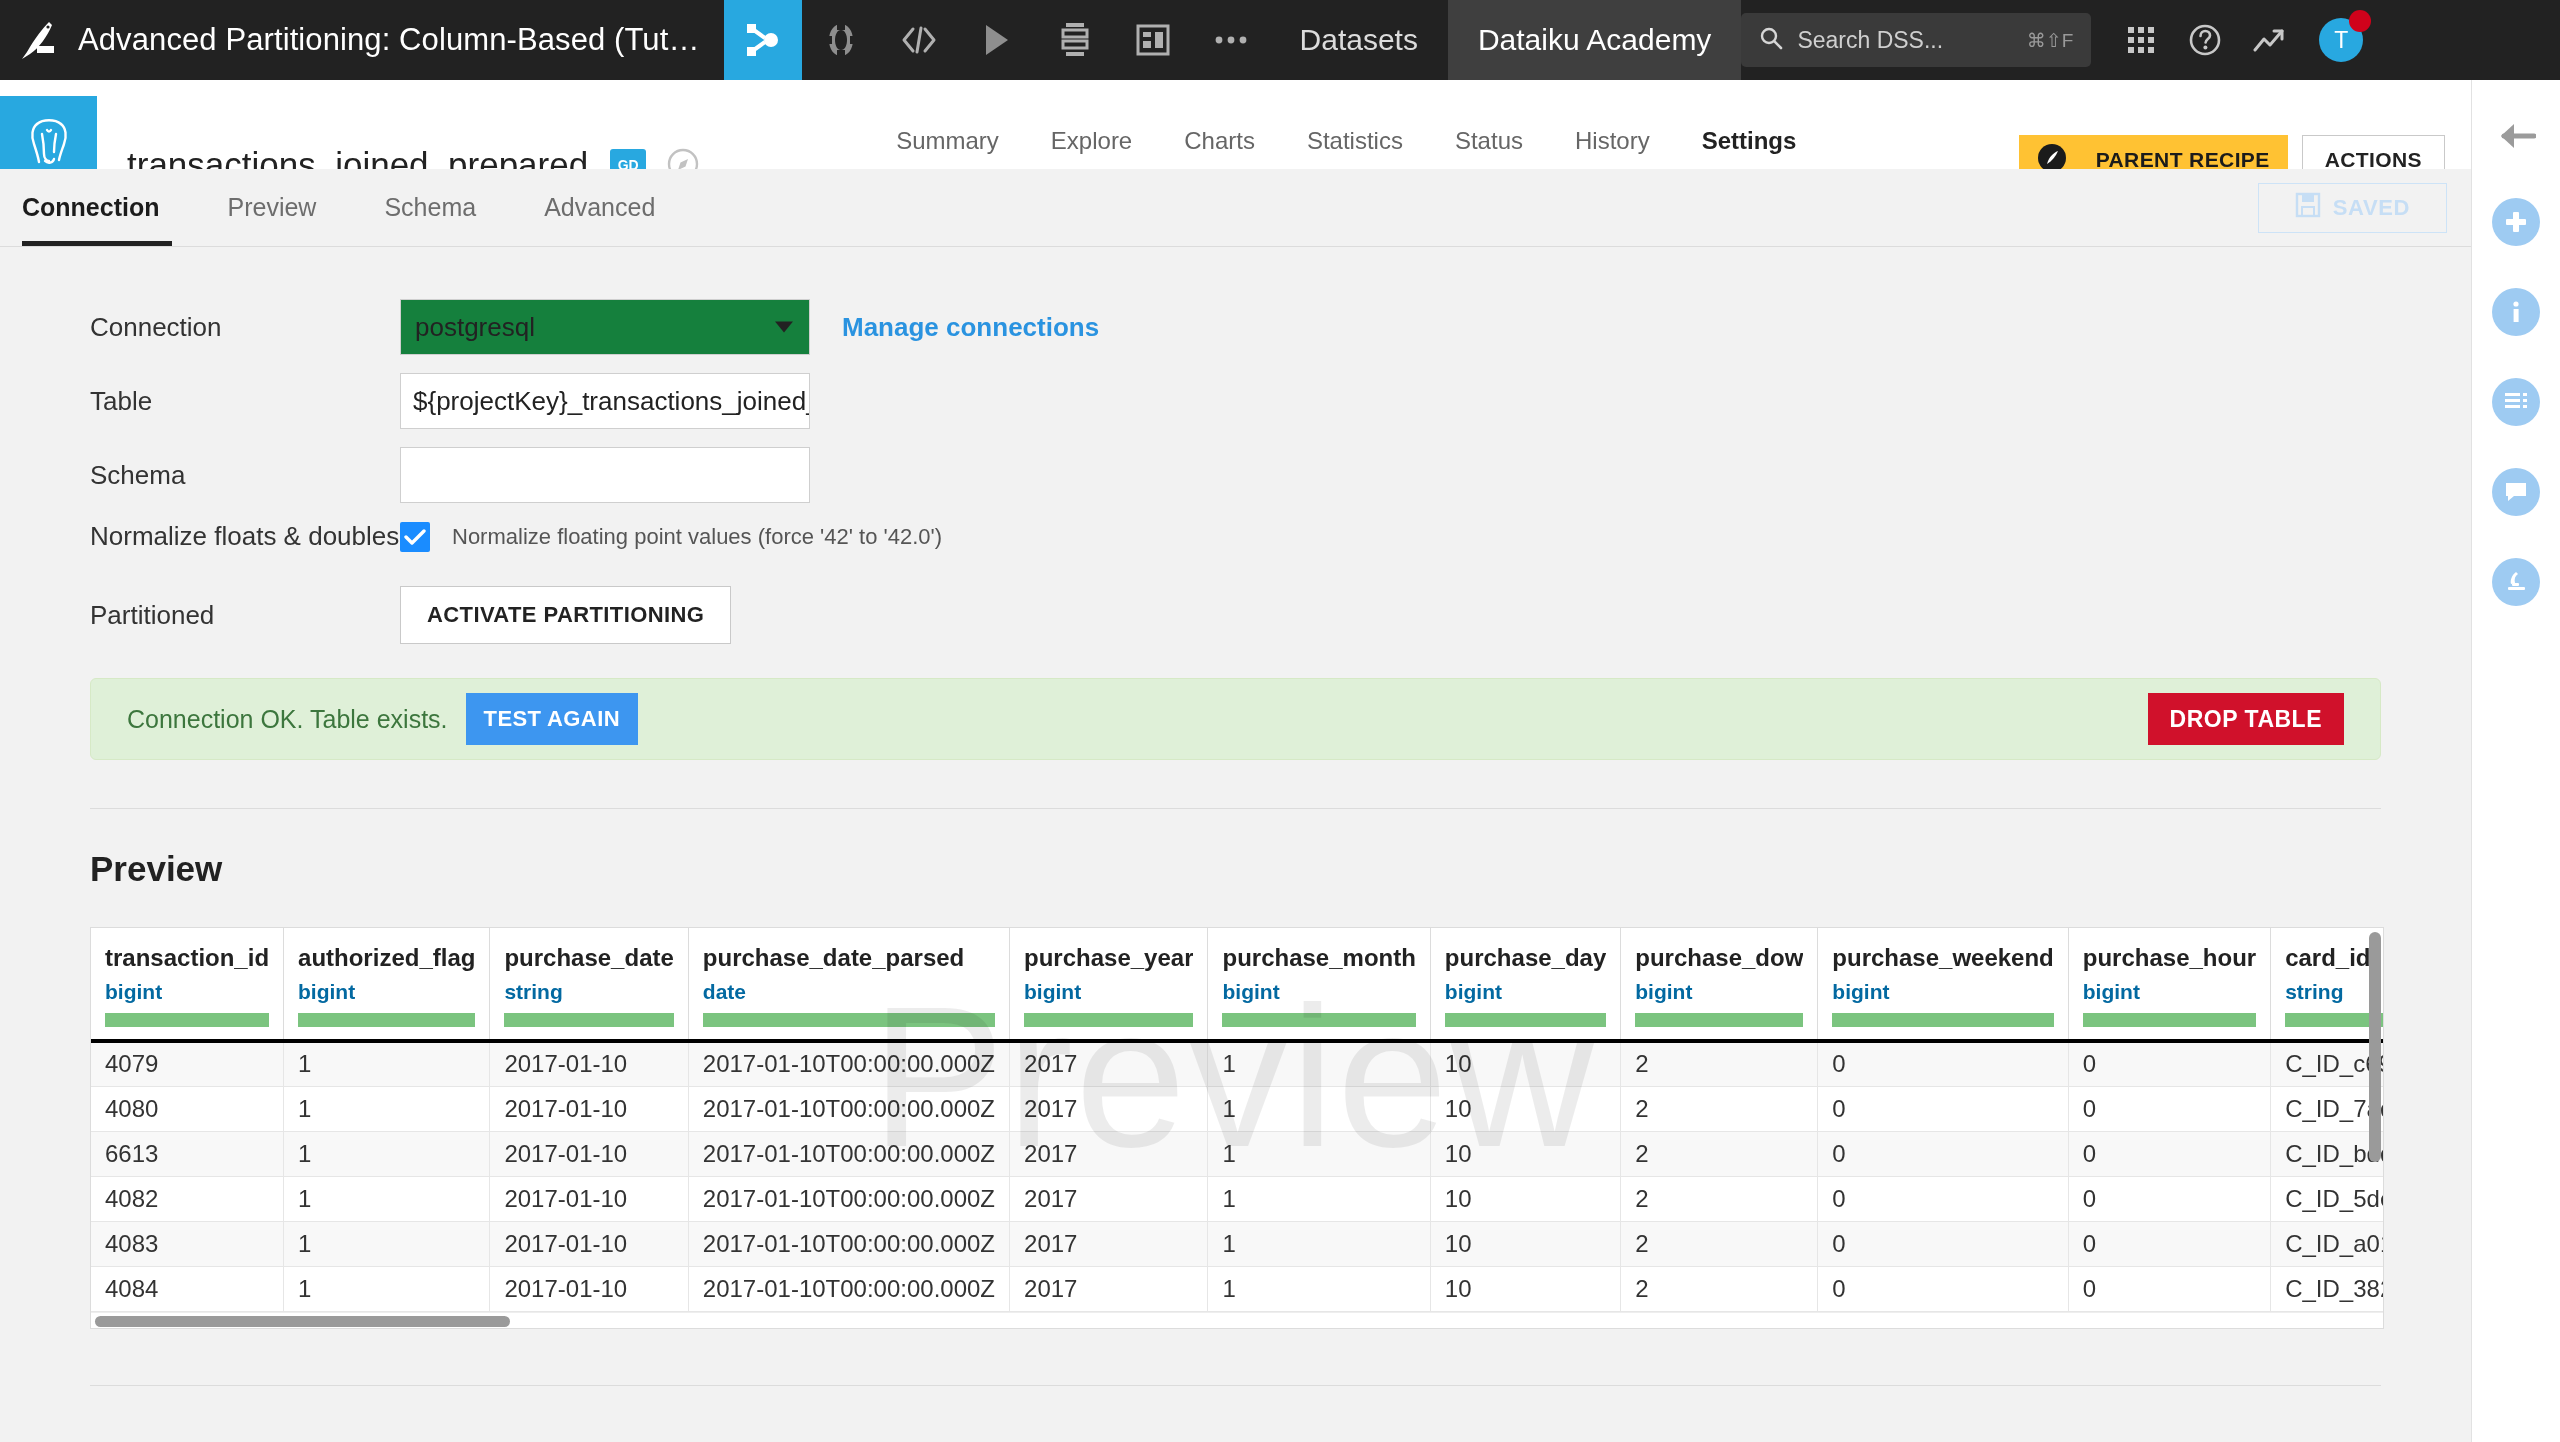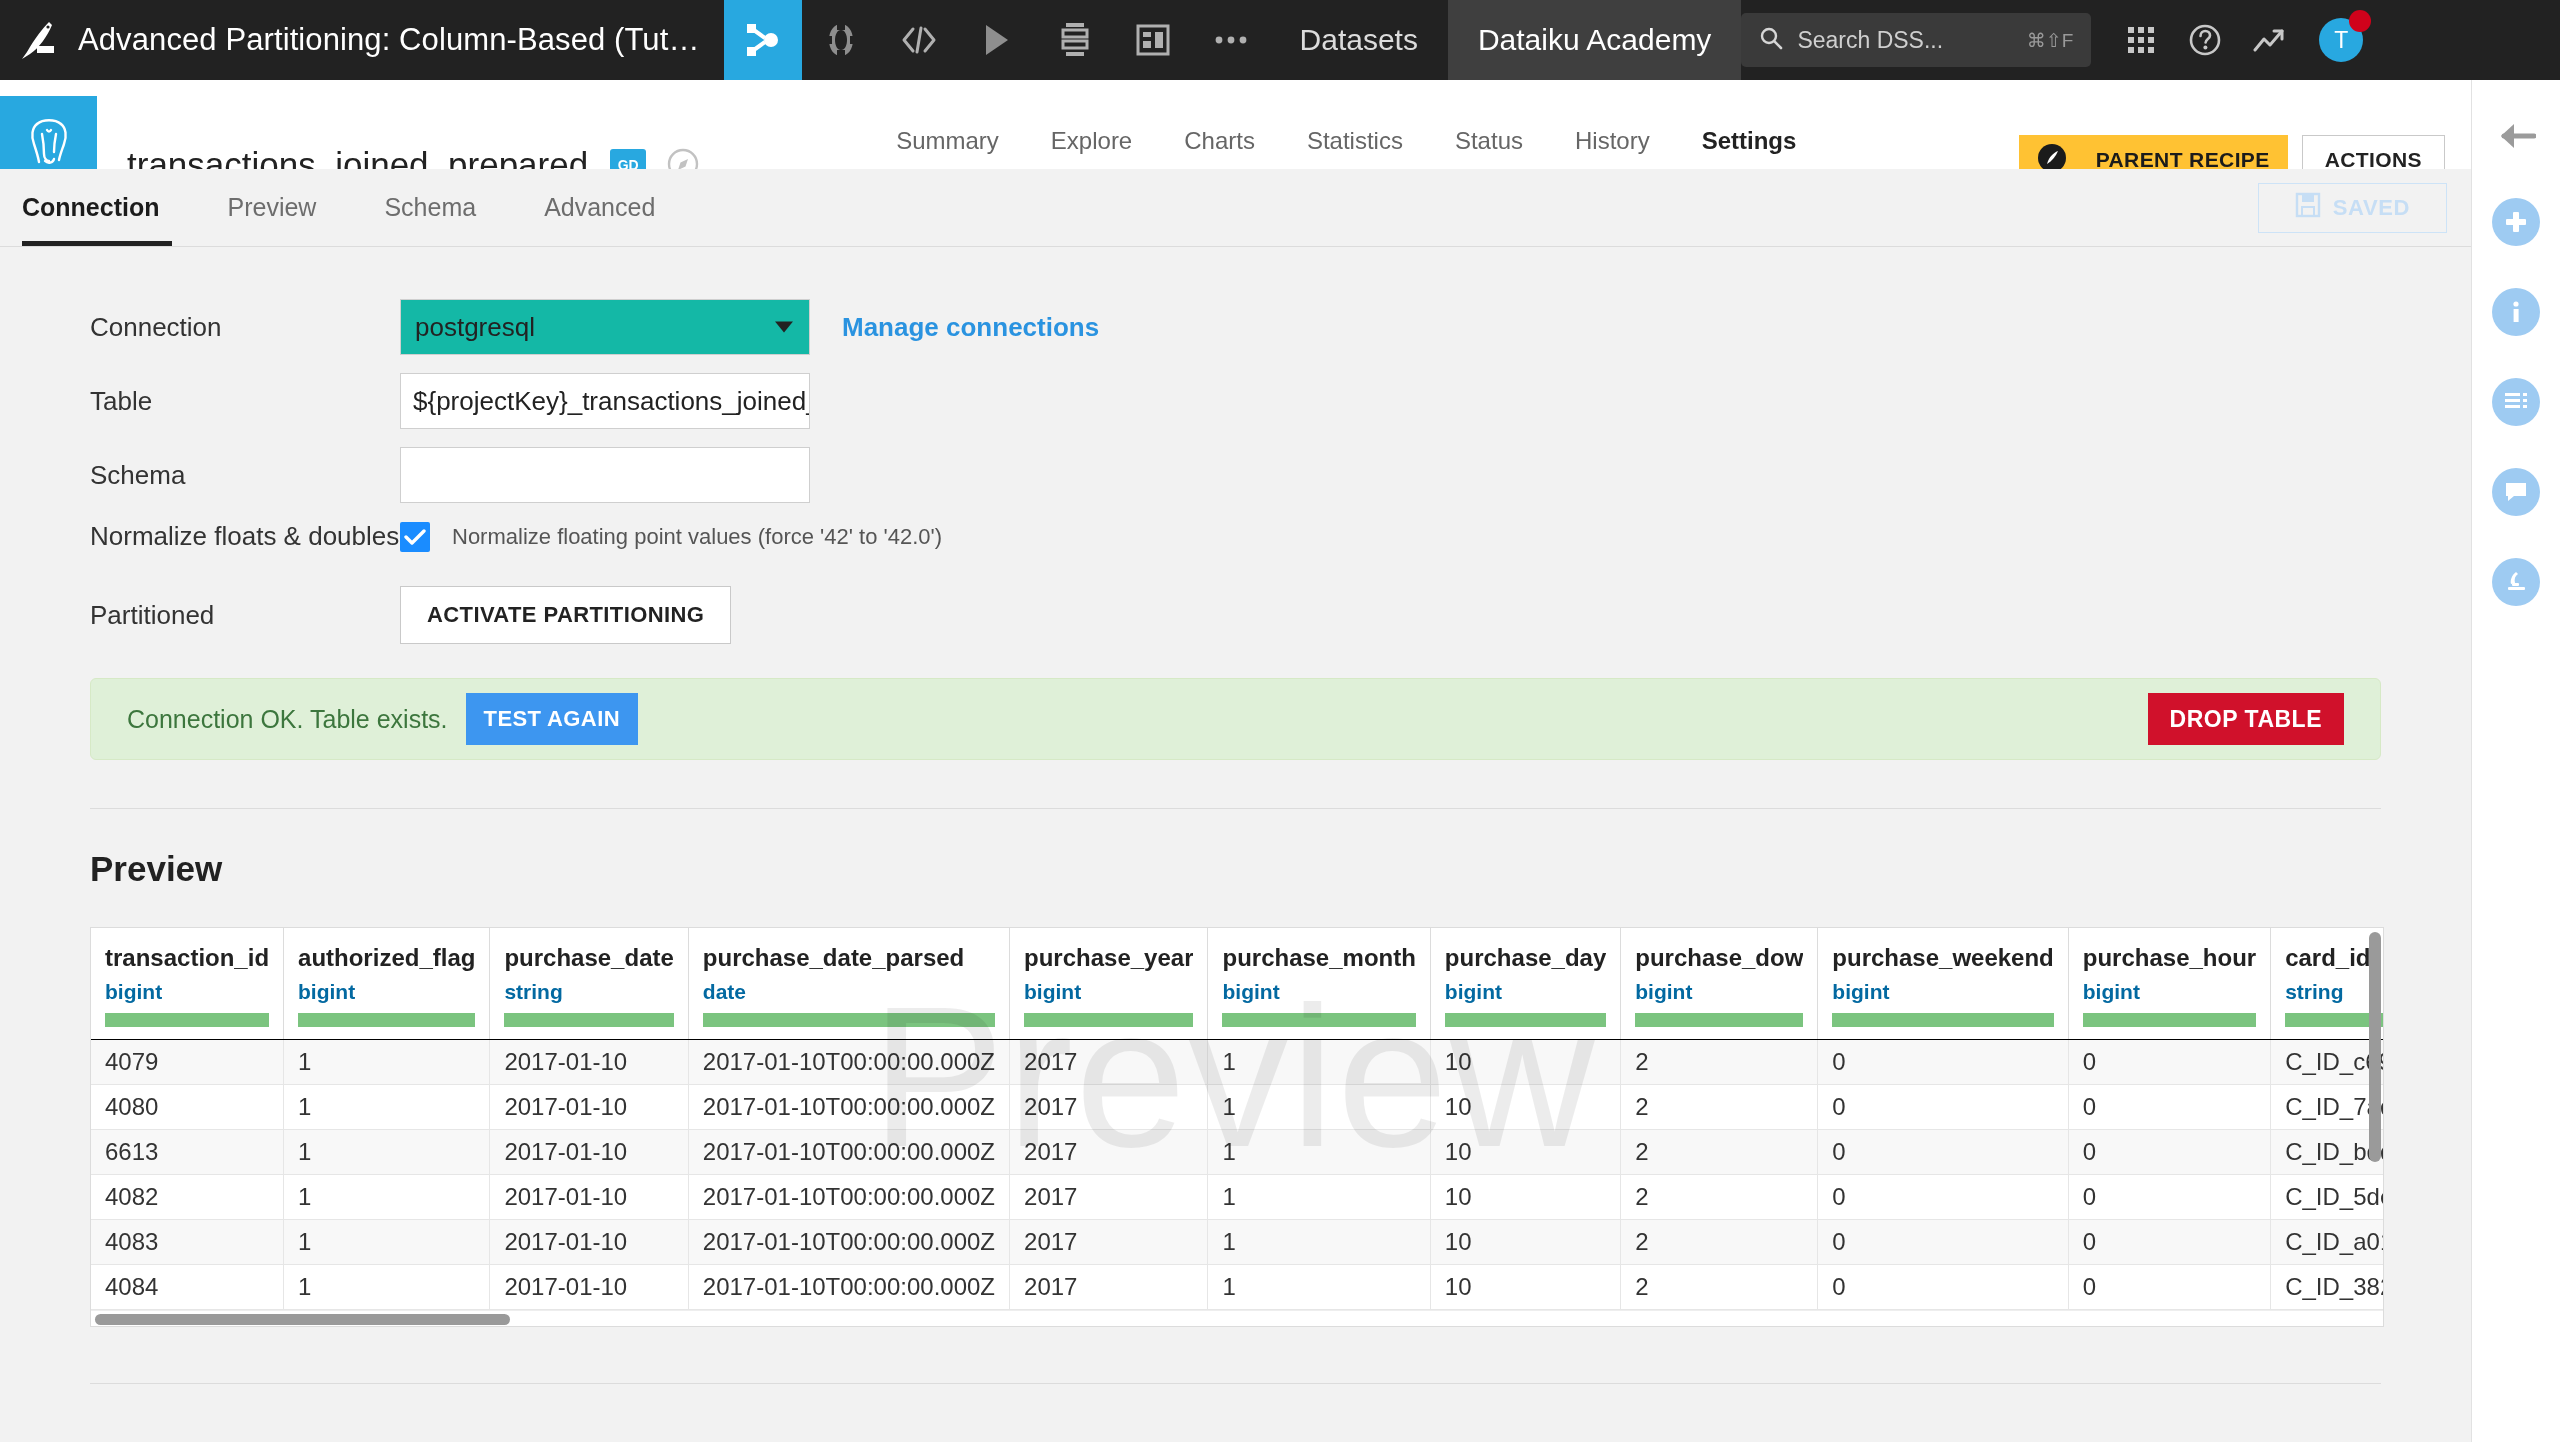--- a/index.html
+++ b/index.html
@@ -191,21 +191,21 @@
     display: flex; align-items: center;
     margin-bottom: 18px;
   }
   .form-label {
     width: 400px; padding-left: 90px;
     font-size: 26px; color: #333;
     flex: 0 0 auto;
   }
   .select-wrap {
     width: 410px; height: 56px;
-    background: #14b8a6; border: 1px solid #cfcfcf;
+    background: #15803d; border: 1px solid #cfcfcf;
     display: flex; align-items: center;
     padding: 0 14px;
     font-size: 26px; color: #222;
     cursor: pointer; position: relative;
   }
   .select-wrap .caret {
     position: absolute; right: 16px; top: 50%;
     transform: translateY(-50%);
     width: 0; height: 0;
     border-left: 9px solid transparent;
@@ -294,21 +294,21 @@
     letter-spacing: 2px; z-index: 3;
   }
   table.prev {
     border-collapse: collapse;
     table-layout: fixed;
     position: relative; z-index: 1;
   }
   table.prev th {
     background: #fff;
     border-right: 1px solid #dcdcdc;
-    border-bottom: 1px solid #000000;
+    border-bottom: 4px solid #000000;
     padding: 16px 14px 12px 14px;
     text-align: left;
     vertical-align: top;
     height: 98px;
   }
   .th-name {
     font-size: 24px; font-weight: bold; color: #222;
     white-space: nowrap; overflow: hidden;
   }
   .th-type {

